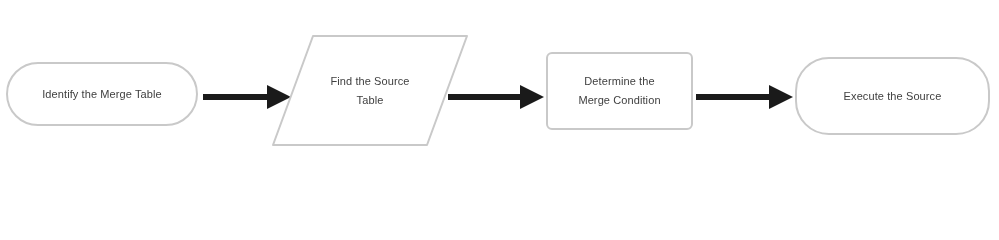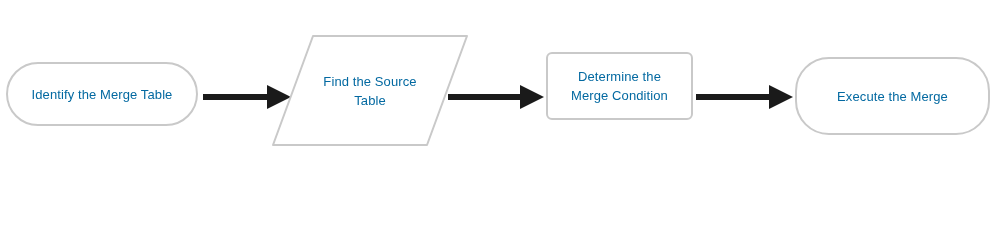--- a/index.html
+++ b/index.html
@@ -25,22 +25,22 @@
     position: absolute;
     box-sizing: border-box;
     background: #ffffff;
     border: 2px solid #c9c9c9;
     display: flex;
     align-items: center;
     justify-content: center;
     text-align: center;
   }
   .node-label {
-    color: #0369a1;
-    font-size: 13px;
+    color: #404040;
+    font-size: 11px;
     line-height: 19px;
     letter-spacing: 0.1px;
     white-space: pre-line;
     padding: 0 8px;
   }
 
   .shape-stadium { border-radius: 34px; }
   .shape-rect    { border-radius: 6px; }
 
   
@@ -86,27 +86,27 @@
     </svg>
     <span class="node-label">Find the Source
 Table</span>
   </div>
 
   <svg class="arrow" id="arrow-1" viewBox="0 0 96 30" width="96" height="30" style="left: 448px; top: 82px;">
     <line x1="0" y1="15" x2="76" y2="15" stroke="#1a1a1a" stroke-width="6"></line>
     <polygon points="72,3 96,15 72,27" fill="#1a1a1a"></polygon>
   </svg>
 
-  <div class="node shape-rect" id="node-2" style="left: 546px; top: 52px; width: 147px; height: 68px; text-align: center;">
+  <div class="node shape-rect" id="node-2" style="left: 546px; top: 52px; width: 147px; height: 78px; text-align: center;">
     <span class="node-label">Determine the
 Merge Condition</span>
   </div>
 
   <svg class="arrow" id="arrow-2" viewBox="0 0 97 30" width="97" height="30" style="left: 696px; top: 82px;">
     <line x1="0" y1="15" x2="77" y2="15" stroke="#1a1a1a" stroke-width="6"></line>
     <polygon points="73,3 97,15 73,27" fill="#1a1a1a"></polygon>
   </svg>
 
   <div class="node shape-stadium" id="node-3" style="left: 795px; top: 57px; width: 195px; height: 78px;">
-    <span class="node-label">Execute the Merge</span>
+    <span class="node-label">Execute the Source</span>
   </div>
 
 </div>
 
 </body></html>

